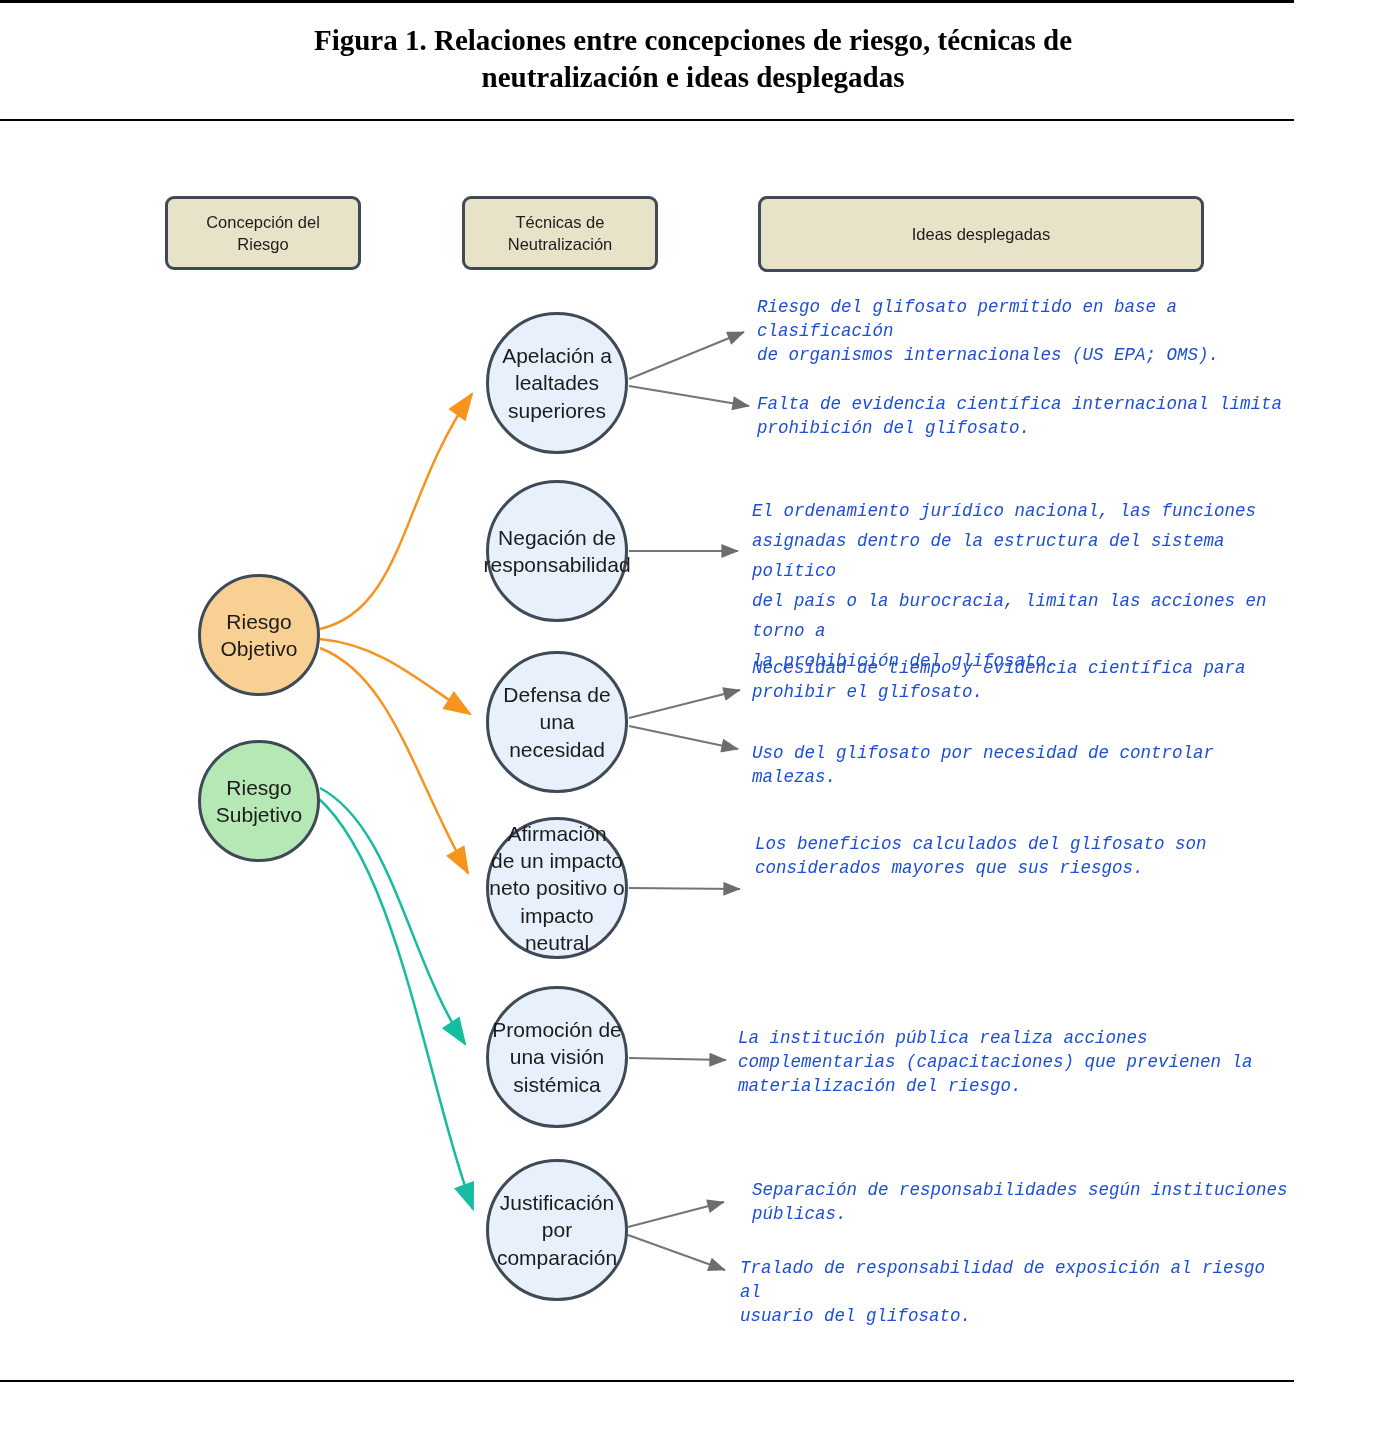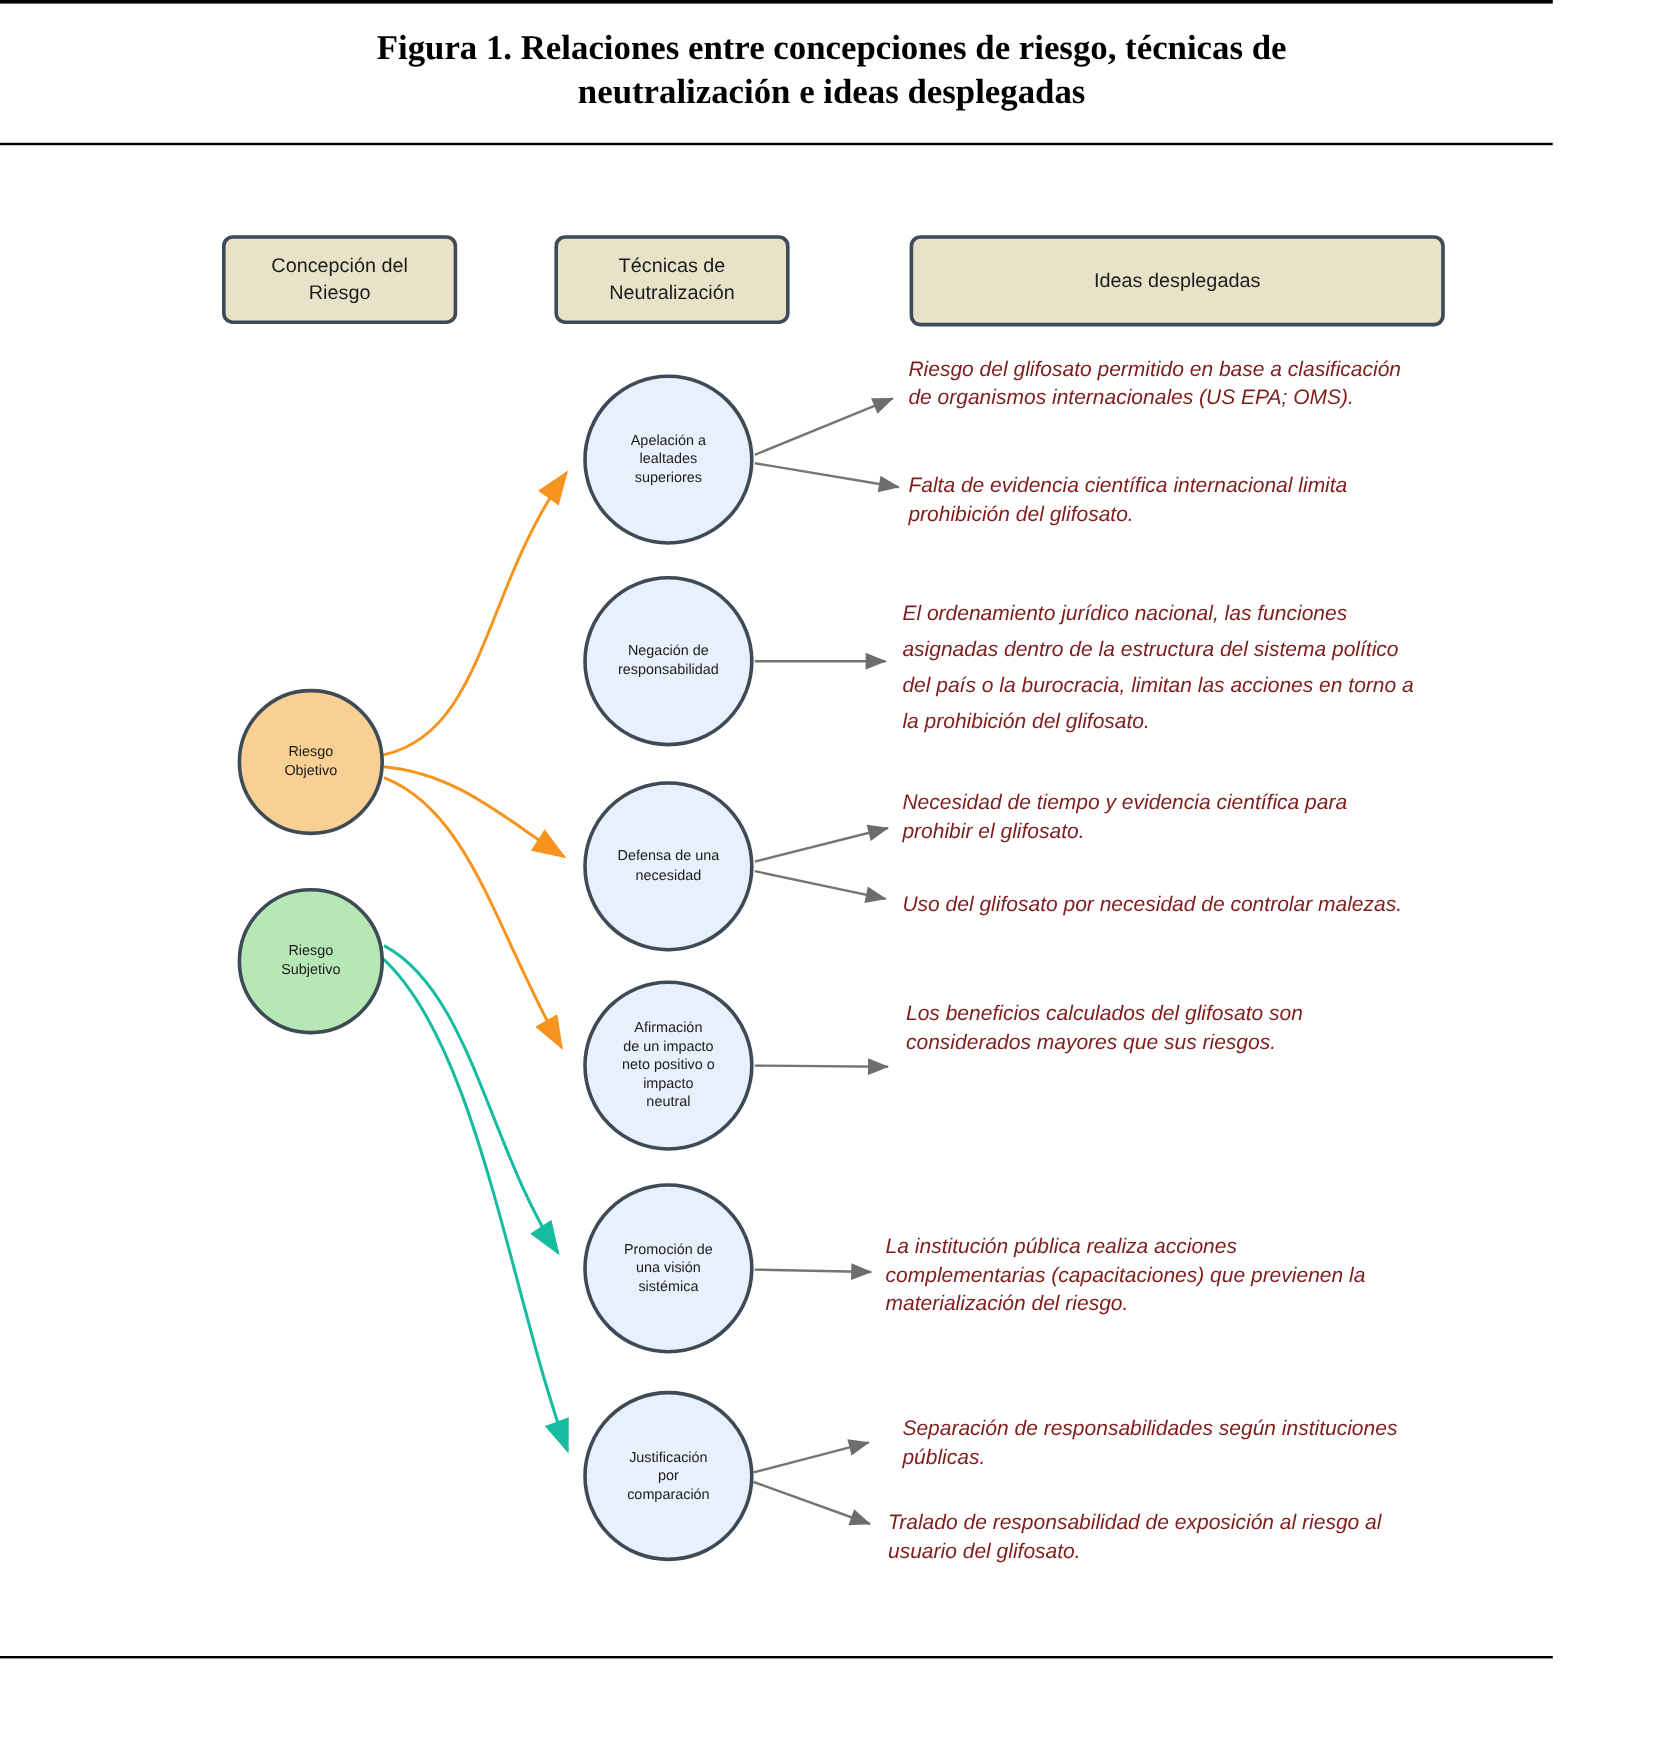--- a/index.html
+++ b/index.html
@@ -30,49 +30,49 @@
     font-family:"Liberation Serif",serif;font-size:21px;color:#000;
   }
   .head-box{
     position:absolute;display:flex;align-items:center;justify-content:center;
     background:var(--box-beige);border:3px solid var(--ink);border-radius:9px;
     font-size:16.5px;line-height:1.35;text-align:center;white-space:pre-line;
   }
   .circle{
     position:absolute;display:flex;align-items:center;justify-content:center;
     border:3px solid var(--ink);border-radius:50%;
-    text-align:center;font-size:12px;line-height:1.3;white-space:pre-line;
+    text-align:center;font-size:21px;line-height:1.3;white-space:pre-line;
     box-sizing:border-box;
   }
   .tech{width:142px;height:142px;left:486px;background:var(--circle-blue);}
   .concept{width:122px;height:122px;left:198px;}
   .idea{
     position:absolute;font-style:italic;font-size:17.5px;line-height:24px;
-    white-space:pre-line;max-width:630px;color:#7f1d1d;
+    white-space:pre-line;max-width:630px;color:#1d4ed8;font-family:Liberation Mono, monospace;
   }
   .idea.lh-lg{line-height:30px;}
   svg.links{position:absolute;left:0;top:0;pointer-events:none;}
   .p-gray{stroke:var(--gray-line);stroke-width:2;fill:none;}
   .p-orange{stroke:var(--orange);stroke-width:2.5;fill:none;}
   .p-teal{stroke:var(--teal);stroke-width:2.5;fill:none;}
   .mh-gray{fill:var(--gray-head);}
   .mh-orange{fill:var(--orange);}
   .mh-teal{fill:var(--teal);}
 </style>
 </head>
 <body>
 
 <div class="canvas">
 
   <div class="rule" style="top:0;height:3px;"></div>
   <div class="fig-title">Figura 1. Relaciones entre concepciones de riesgo, técnicas de
 neutralización e ideas desplegadas</div>
   <div class="rule" style="top:119px;height:2px;"></div>
 
-  <div class="head-box" style="left:165px;top:196px;width:190px;height:68px;margin-left:20px;">Concepción del
+  <div class="head-box" style="left:165px;top:196px;width:190px;height:68px;">Concepción del
 Riesgo</div>
   <div class="head-box" style="left:462px;top:196px;width:190px;height:68px;">Técnicas de
 Neutralización</div>
   <div class="head-box" style="left:758px;top:196px;width:440px;height:70px;">Ideas desplegadas</div>
 
   <svg class="links" width="1386" height="1454" viewBox="0 0 1386 1454">
     <defs>
       <marker id="mGray" viewBox="0 0 10 8" refX="9.5" refY="4" markerWidth="10" markerHeight="7" orient="auto">
         <path d="M0 0 L10 4 L0 8 Z" class="mh-gray"></path>
       </marker>

